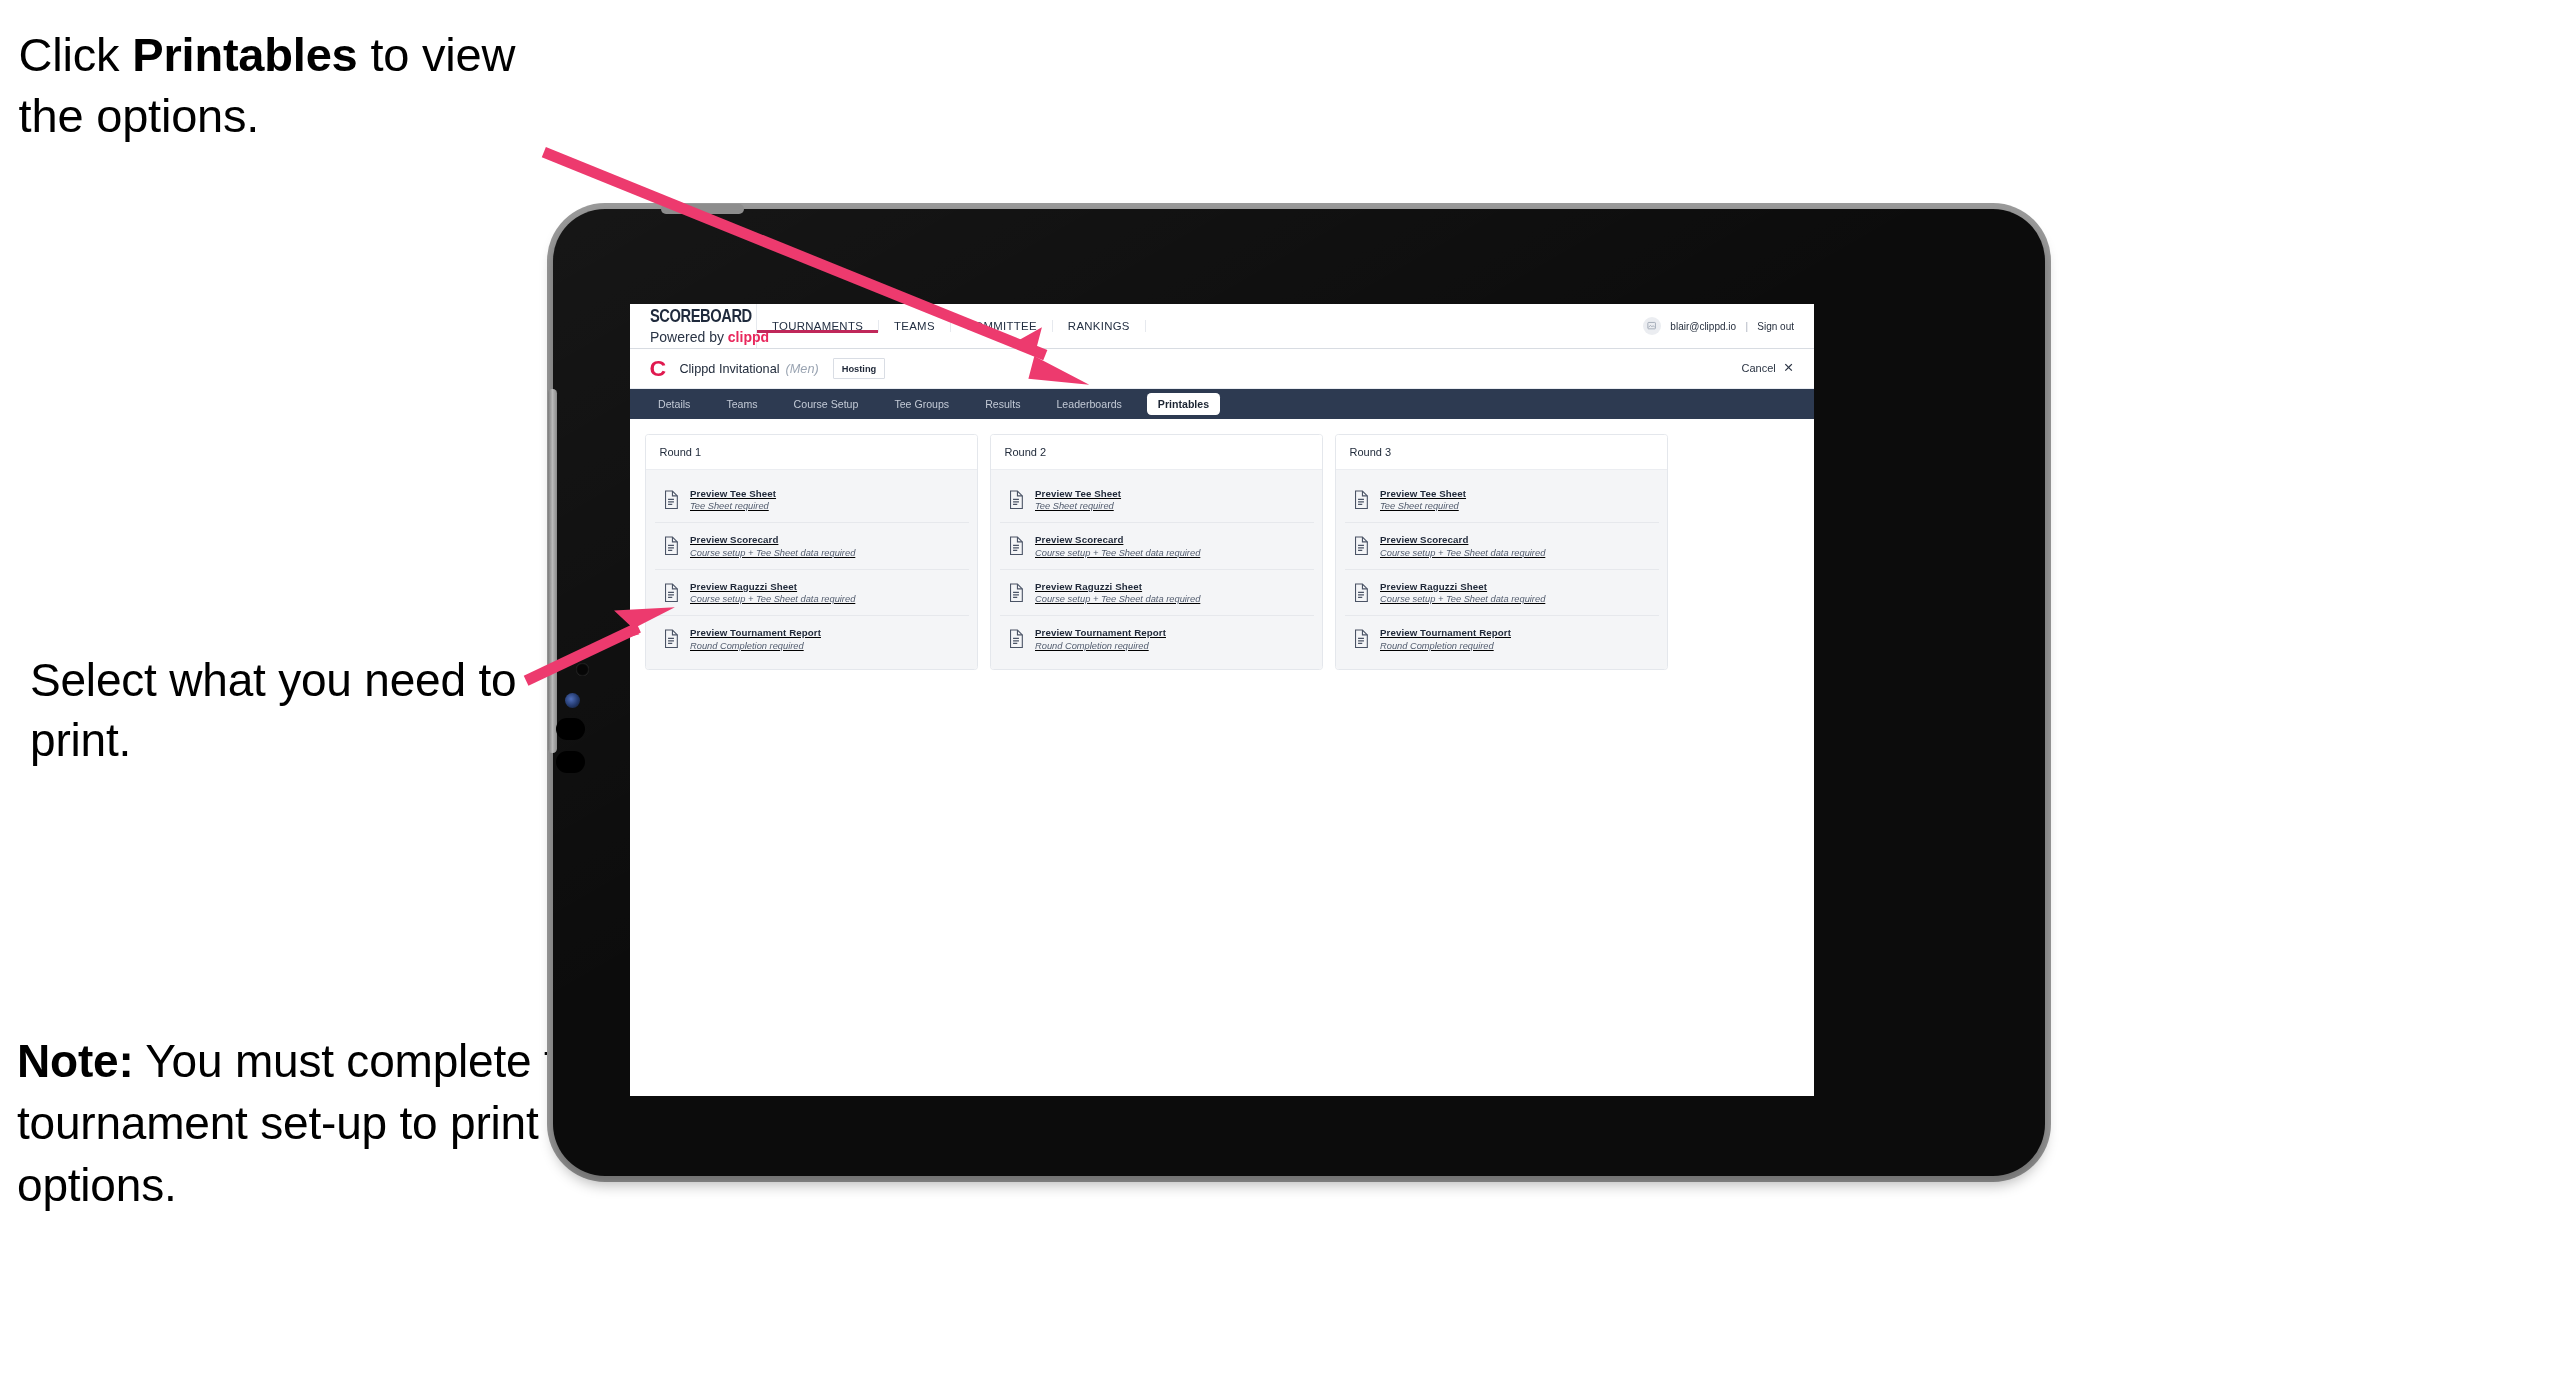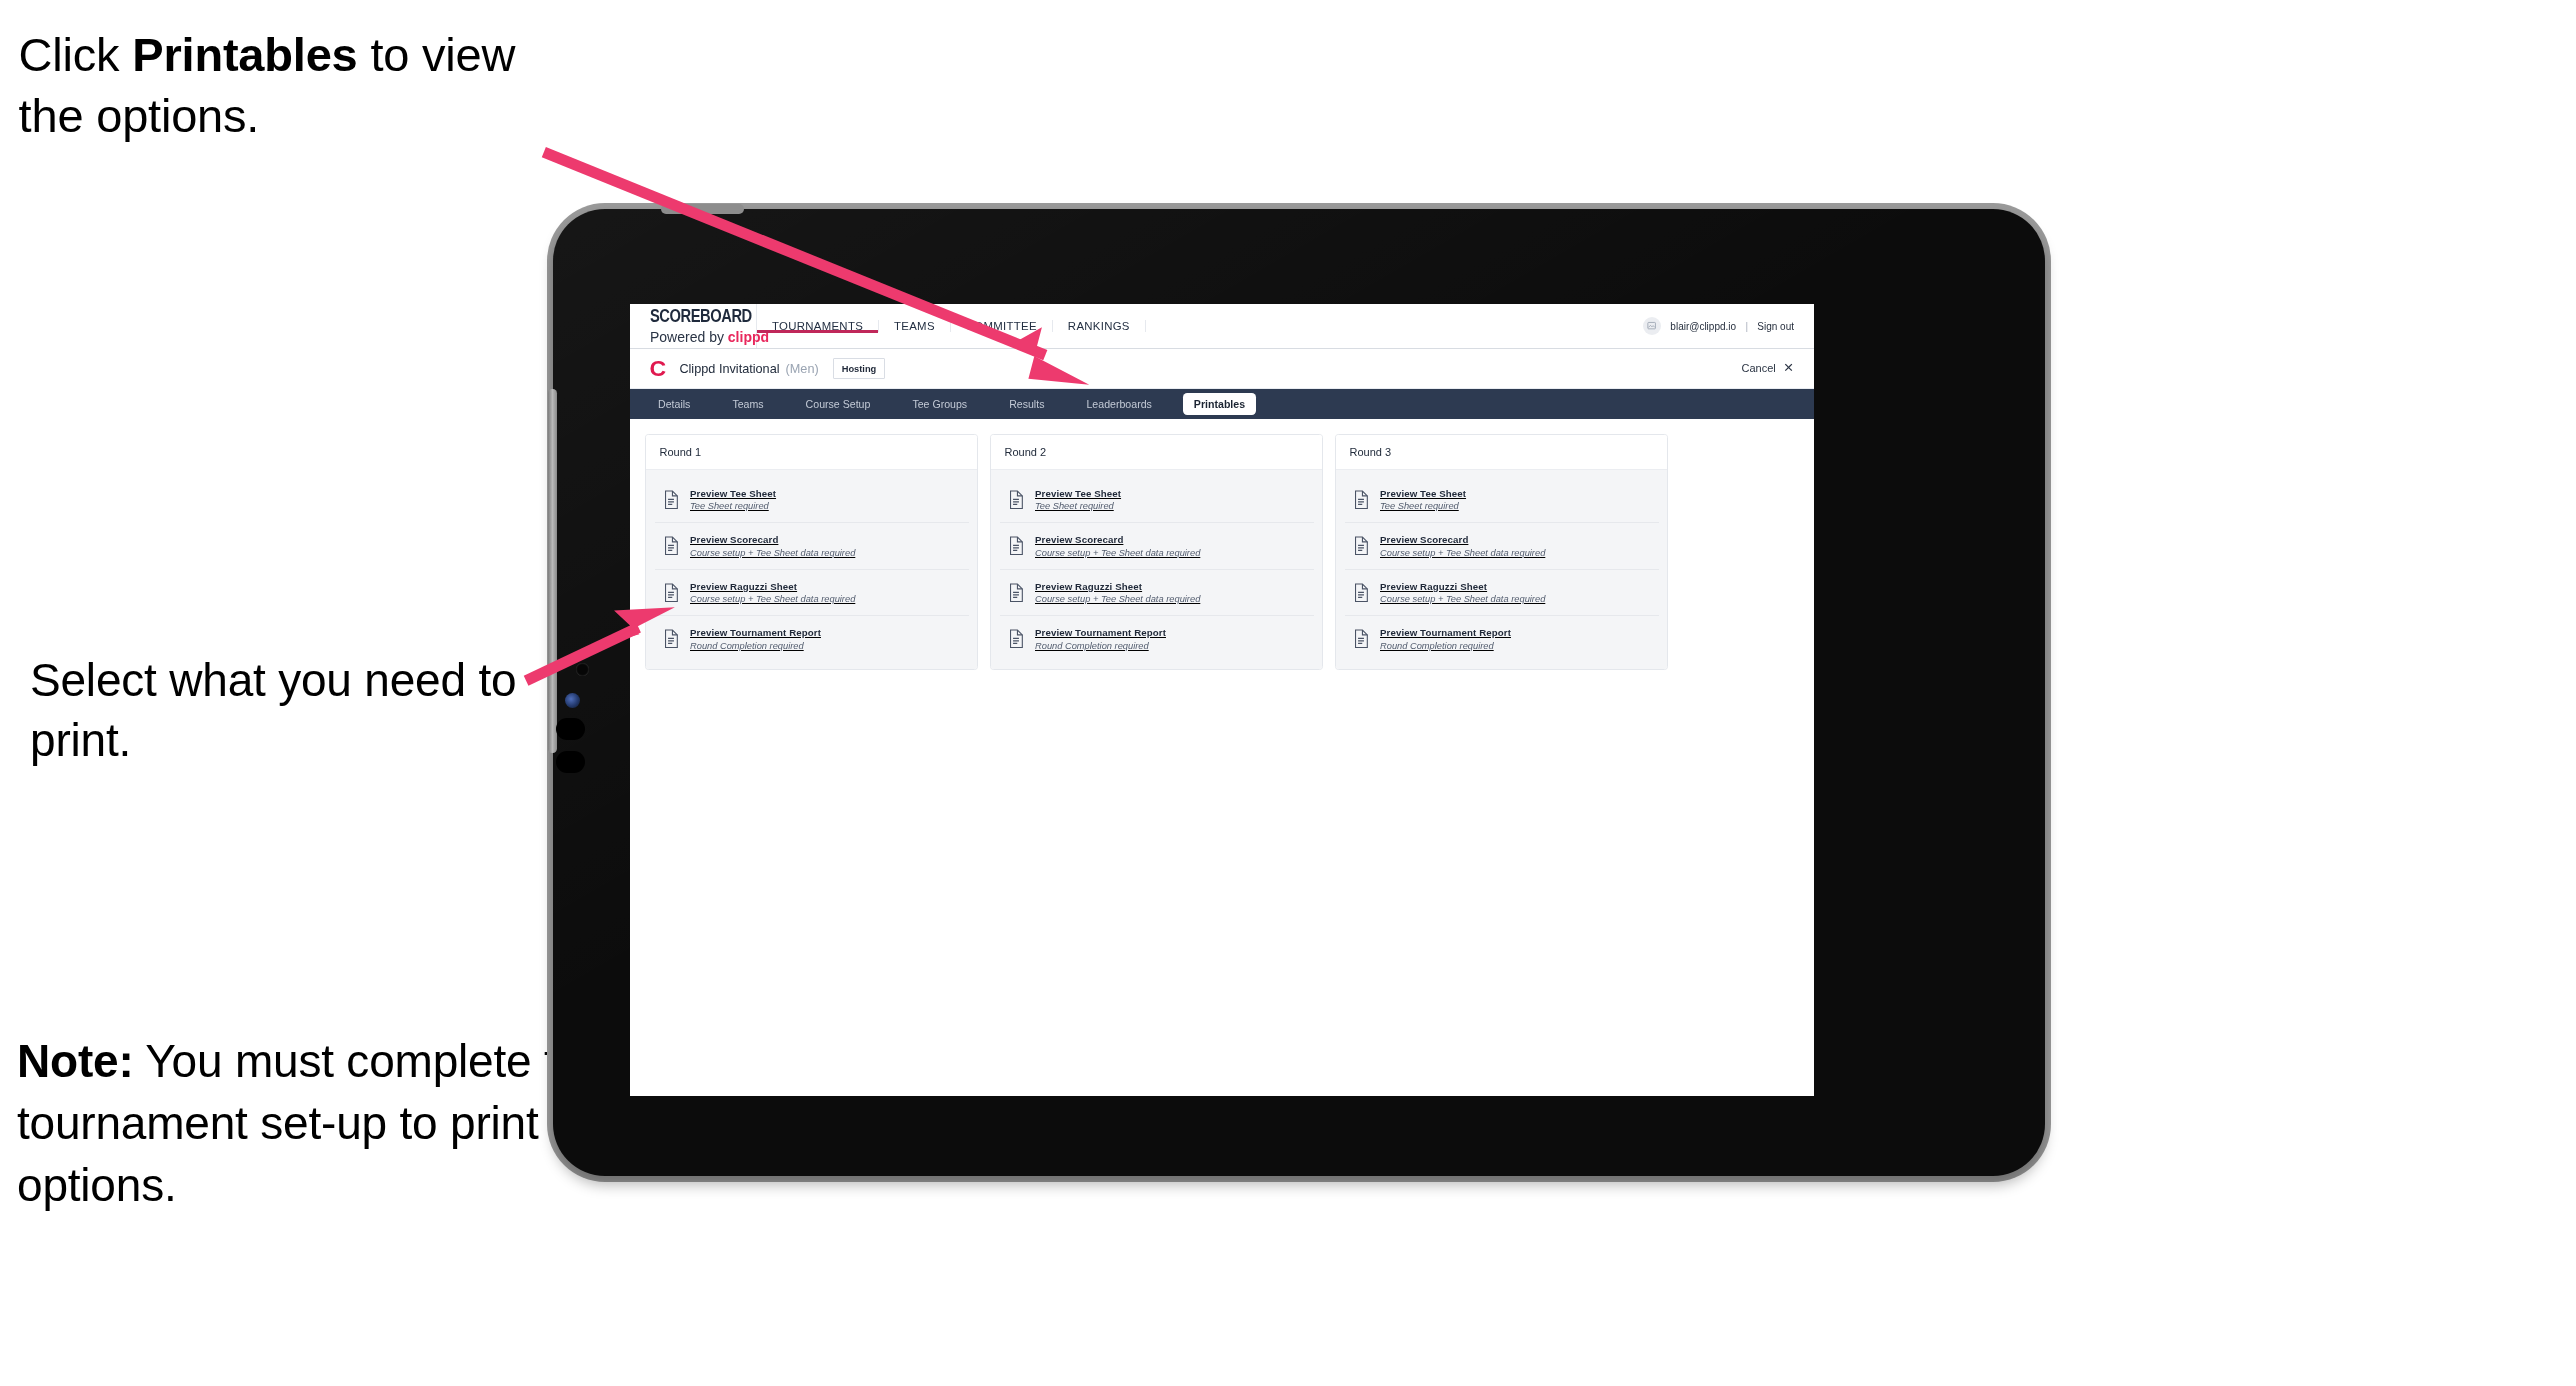--- a/index.html
+++ b/index.html
@@ -166,21 +166,21 @@
     padding: 0 20px;
     border-bottom: 0.8px solid #e9ecf1;
   }
   .clogo {
     font-size: 22px; font-weight: 700; color: #e0194f;
     font-family: "Liberation Sans", sans-serif;
     line-height: 1; margin-right: 13.5px;
     transform: scaleX(1.05);
   }
   .tname { font-size: 12.7px; color: #222c3c; }
-  .tgender { font-size: 12.7px; color: #9aa4b2; margin-left: 6px; }
+  .tgender { font-size: 12.7px; color: #9aa4b2; margin-left: 6px; font-style: italic; }
   .hosting-badge {
     margin-left: 14.4px;
     border: 0.8px solid #d9dde4;
     border-radius: 1px;
     padding: 4.2px 7.6px;
     font-size: 9.3px; font-weight: 700; color: #1f2838;
     background: #fff;
     cursor: pointer;
   }
   .cancel-btn {
@@ -189,21 +189,21 @@
     font-size: 11px; color: #2c3544; cursor: pointer;
   }
   .cancel-x { font-size: 12.7px; line-height: 1; }
 
   
   #subnav {
     height: 30px;
     background: #2d3a51;
     display: flex; align-items: center;
     padding: 0 17px;
-    gap: 20px;
+    gap: 14px;
   }
   .subnav-item {
     font-size: 10.6px;
     color: #c3cad6;
     padding: 5px 11px;
     border-radius: 4.2px;
     cursor: pointer;
     white-space: nowrap;
   }
   .subnav-item.active {

